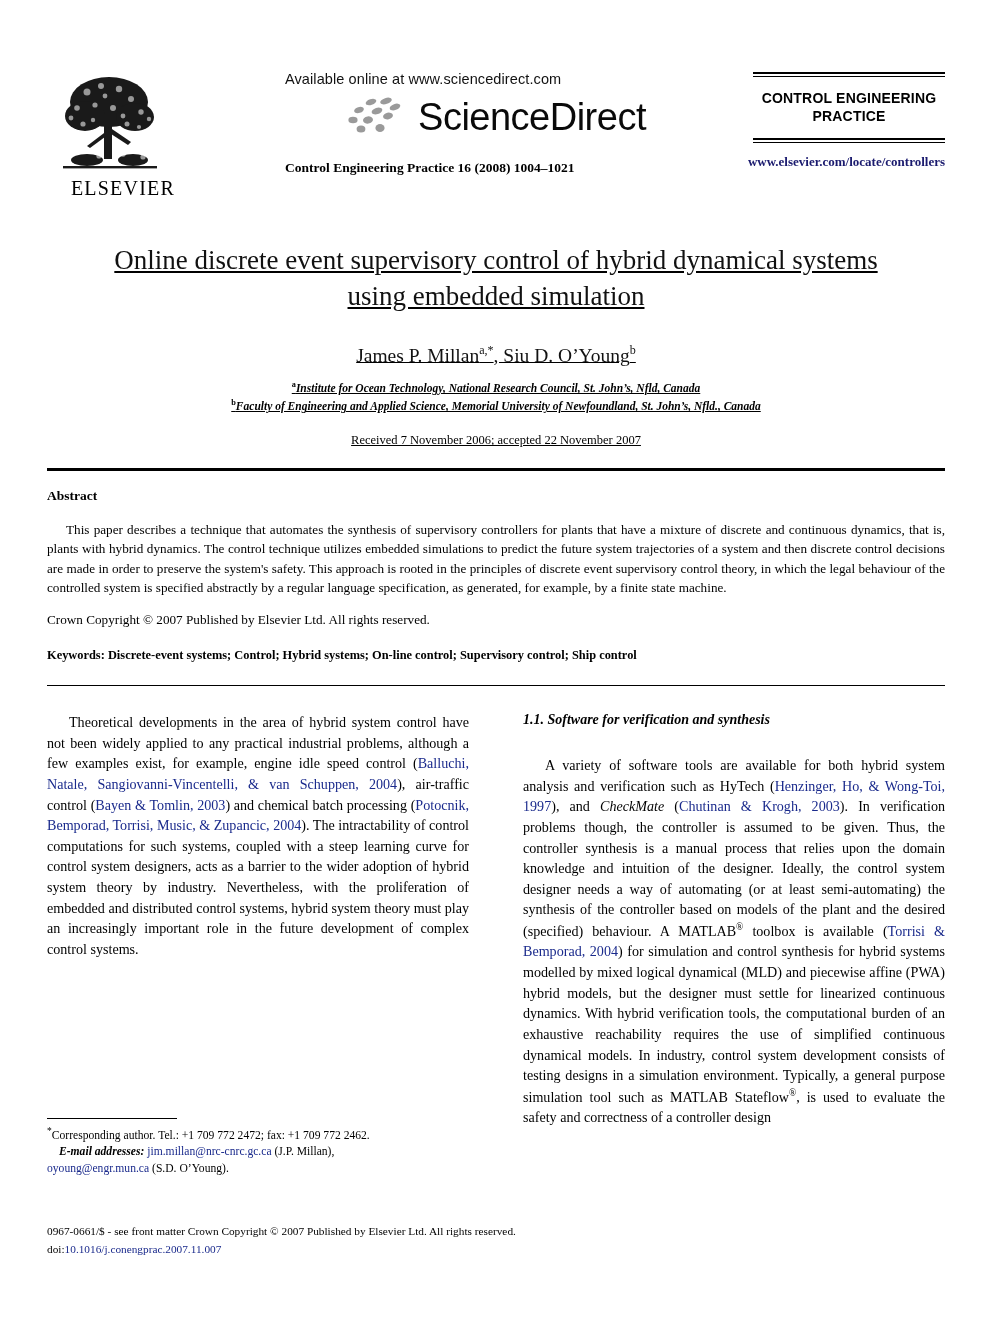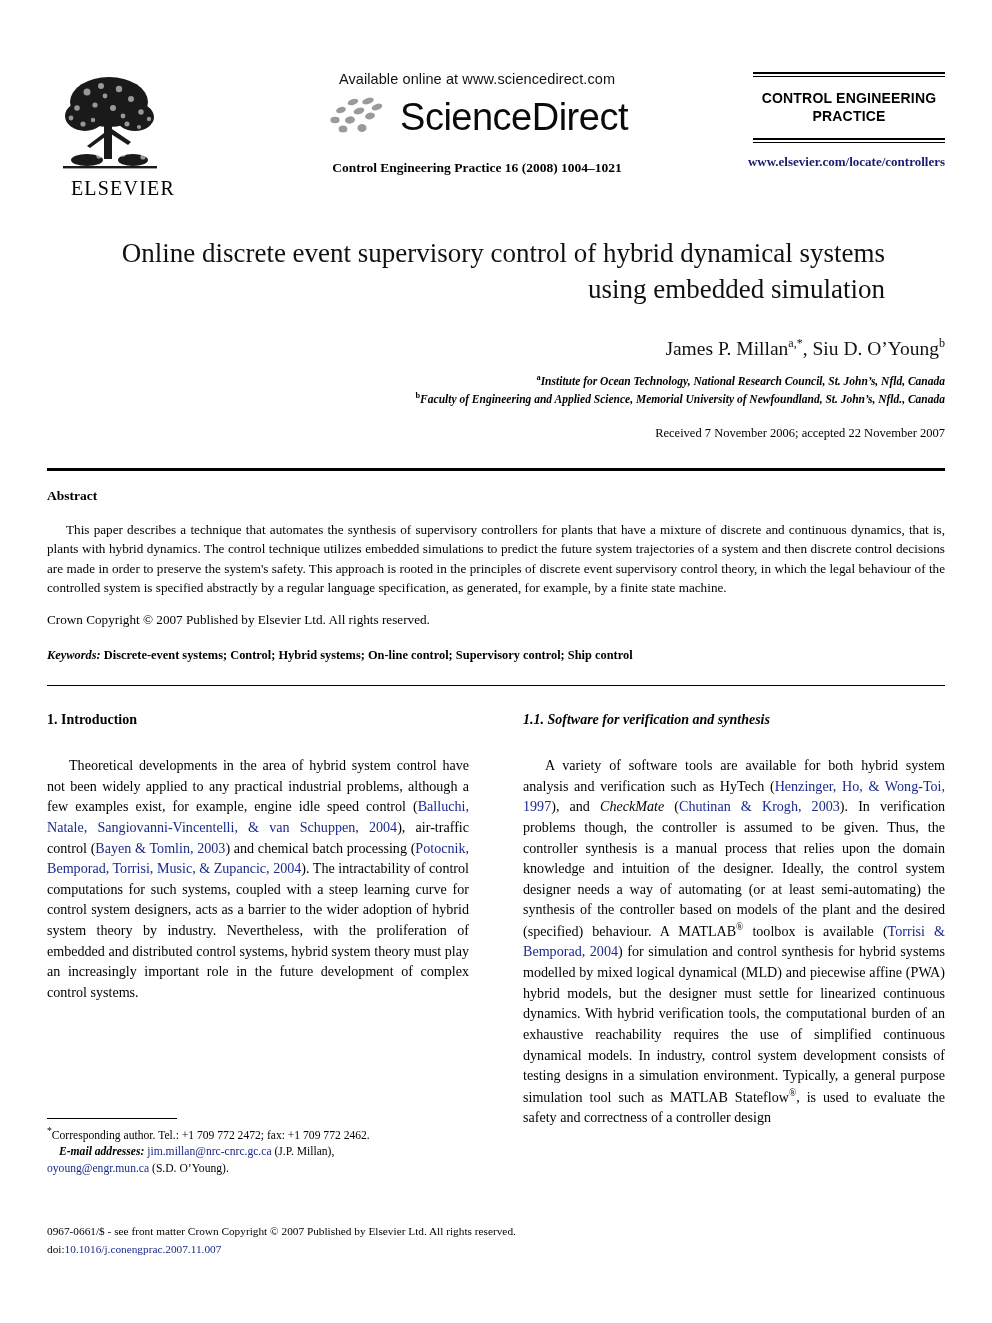--- a/index.html
+++ b/index.html
@@ -40,24 +40,24 @@
   .tree-svg { display: block; }
   .elsevier-word {
     font-family: "Liberation Serif", serif;
     font-size: 20px;
     letter-spacing: 1.2px;
     margin-top: 1px;
     color: #000;
   }
   .sd-block {
     position: absolute;
-    left: 220px;
+    left: 238px;
     top: 13px;
     width: 420px;
-    text-align: center;
+    text-align: left;
   }
   .sd-avail {
     font-family: "Liberation Sans", sans-serif;
     font-size: 14.5px;
     color: #111;
     letter-spacing: 0.1px;
   }
   .sd-logo-row {
     margin-top: 8px;
     display: flex;
@@ -113,23 +113,24 @@
     text-align: right;
     position: absolute;
     right: 0;
     width: 260px;
   }
 
   
   .titleblock {
     position: absolute;
     left: 47px;
-    top: 236px;
-    width: 898px;
-    text-align: right;
+    top: 243px;
+    width: 898px;
+    text-align: center;
+    text-decoration: underline;
   }
   .paper-title {
     font-size: 27px;
     line-height: 1.33;
     font-weight: normal;
     color: #111;
     margin: 0;
     padding: 0 60px;
   }
   .authors {
@@ -197,21 +198,20 @@
   }
   .keywords-wrap {
     position: absolute;
     left: 47px;
     top: 648px;
     width: 898px;
     font-size: 12.4px;
     color: #000;
   }
   .keywords-wrap .kw-label {
-    font-style: italic;
     font-weight: bold;
     text-align: center;
   }
   .keywords-wrap .kw-text { font-weight: bold; }
 
   
   .col {
     position: absolute;
     top: 712px;
     width: 422px;
@@ -374,21 +374,20 @@
     <div class="abstract-head">Abstract</div>
     <p class="abstract-body">This paper describes a technique that automates the synthesis of supervisory controllers for plants that have a mixture of discrete and continuous dynamics, that is, plants with hybrid dynamics. The control technique utilizes embedded simulations to predict the future system trajectories of a system and then discrete control decisions are made in order to preserve the system's safety. This approach is rooted in the principles of discrete event supervisory control theory, in which the legal behaviour of the controlled system is specified abstractly by a regular language specification, as generated, for example, by a finite state machine.</p>
     <div class="abstract-copy">Crown Copyright © 2007 Published by Elsevier Ltd. All rights reserved.</div>
   </div>
 
   <div class="keywords-wrap">
     <span class="kw-label">Keywords:</span><span class="kw-text"> Discrete-event systems; Control; Hybrid systems; On-line control; Supervisory control; Ship control</span>
   </div>
 
   <div class="col col-left">
-    <h2 class="sec-head">1.  Introduction</h2>
     <p class="body-par"><span>Theoretical developments in the area of hybrid system control have not been widely applied to any practical industrial problems, although a few examples exist, for example, engine idle speed control (</span><span class="cite">Balluchi, Natale, Sangiovanni-Vincentelli, &amp; van Schuppen, 2004</span><span>), air-traffic control (</span><span class="cite">Bayen &amp; Tomlin, 2003</span><span>) and chemical batch processing (</span><span class="cite">Potocnik, Bemporad, Torrisi, Music, &amp; Zupancic, 2004</span><span>). The intractability of control computations for such systems, coupled with a steep learning curve for control system designers, acts as a barrier to the wider adoption of hybrid system theory by industry. Nevertheless, with the proliferation of embedded and distributed control systems, hybrid system theory must play an increasingly important role in the future development of complex control systems.</span></p>
   </div>
 
   <div class="col col-right">
     <h2 class="sec-head-italic">1.1.  Software for verification and synthesis</h2>
     <p class="body-par"><span>A variety of software tools are available for both hybrid system analysis and verification such as HyTech (</span><span class="cite">Henzinger, Ho, &amp; Wong-Toi, 1997</span><span>), and </span><span class="ital">CheckMate</span><span> (</span><span class="cite">Chutinan &amp; Krogh, 2003</span><span>). In verification problems though, the controller is assumed to be given. Thus, the controller synthesis is a manual process that relies upon the domain knowledge and intuition of the designer. Ideally, the control system designer needs a way of automating (or at least semi-automating) the synthesis of the controller based on models of the plant and the desired (specified) behaviour. A MATLAB</span><sup class="reg">®</sup><span> toolbox is available (</span><span class="cite">Torrisi &amp; Bemporad, 2004</span><span>) for simulation and control synthesis for hybrid systems modelled by mixed logical dynamical (MLD) and piecewise affine (PWA) hybrid models, but the designer must settle for linearized continuous dynamics. With hybrid verification tools, the computational burden of an exhaustive reachability requires the use of simplified continuous dynamical models. In industry, control system development consists of testing designs in a simulation environment. Typically, a general purpose simulation tool such as MATLAB Stateflow</span><sup class="reg">®</sup><span>, is used to evaluate the safety and correctness of a controller design</span></p>
   </div>
 
   <div class="footnote">
     <div class="fn-rule"></div>

